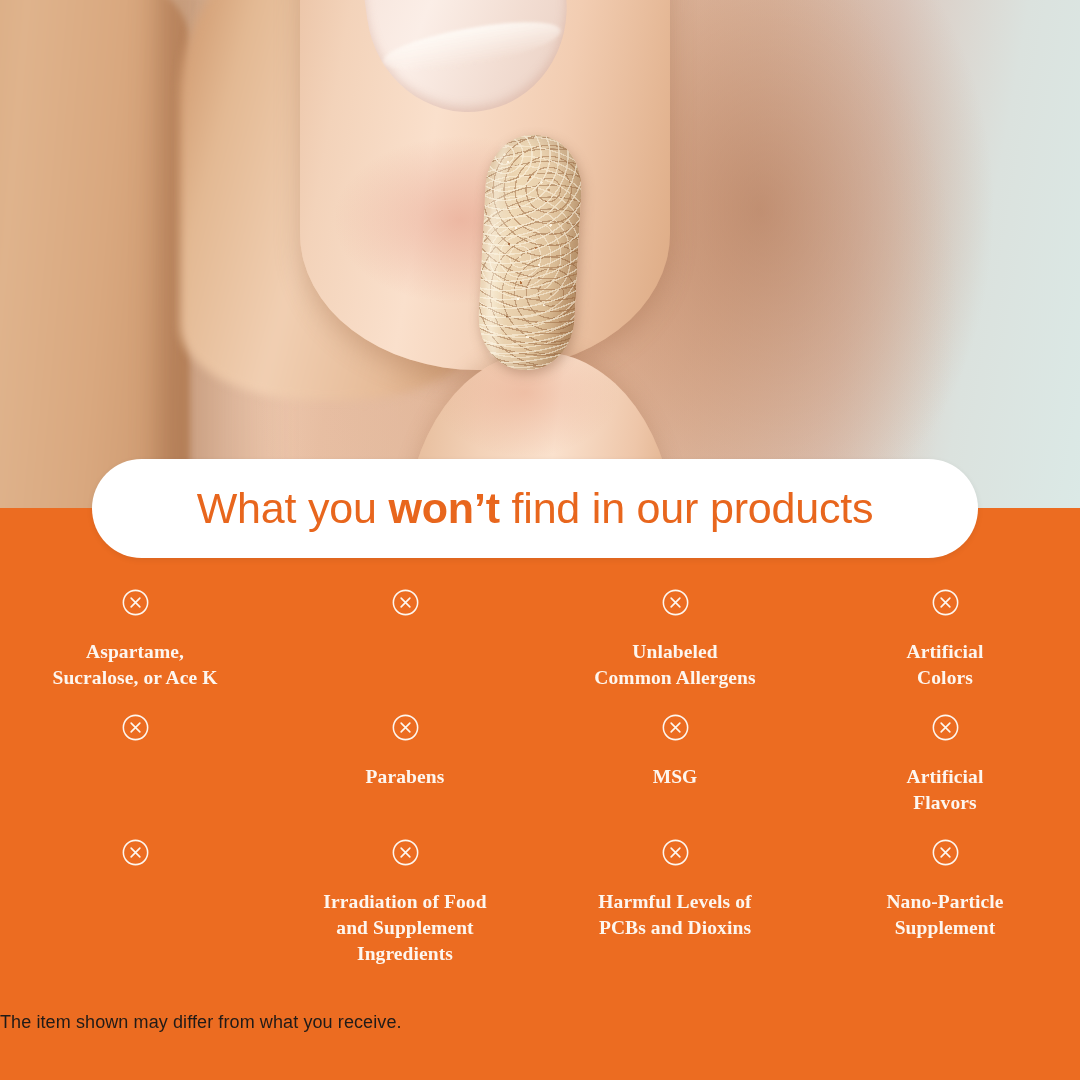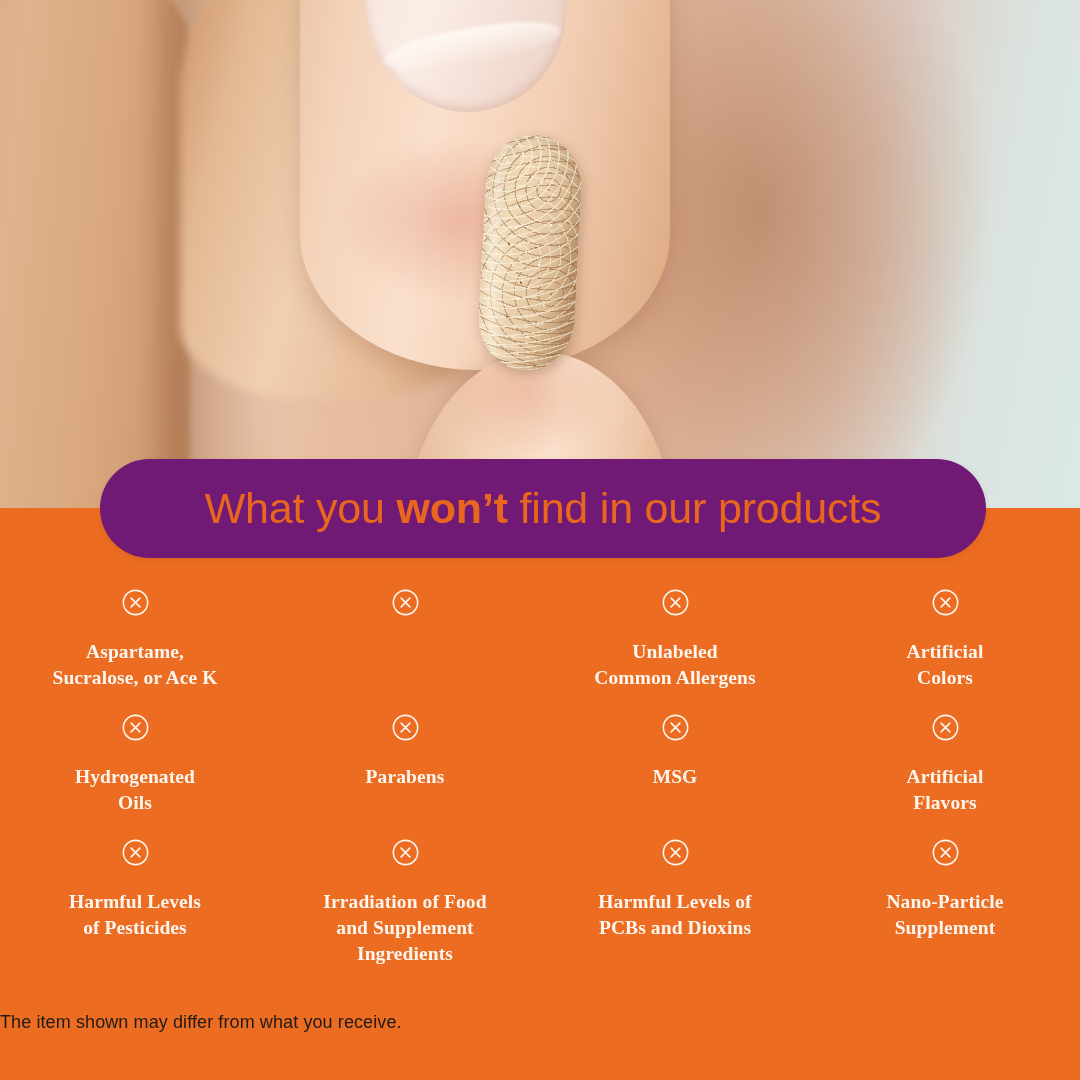--- a/index.html
+++ b/index.html
@@ -150,23 +150,23 @@
   .panel {
     position:absolute;
     left:0; top:508px;
     width:1080px; height:572px;
     background:#ec6c21;
   }
 
   
   .title-pill {
     position:absolute;
-    left:100px; top:459px;
+    left:92px; top:459px;
     width:886px; height:99px;
-    background:#701a75;
+    background:#ffffff;
     border-radius:52px;
     display:flex;
     align-items:center;
     justify-content:center;
     box-shadow:0 2px 6px rgba(0,0,0,0.07);
     z-index:5;
   }
   .title-text {
     font-size:43px;
     color:#e8661d;
@@ -272,22 +272,20 @@
         <path d="M11.2 11.2 L20.8 20.8 M20.8 11.2 L11.2 20.8" stroke="#fdf6ef" stroke-width="1.8" stroke-linecap="round"></path>
       </svg>
       <div class="cell-label">Artificial
 Colors</div>
     </div>
     <div class="cell r2">
       <svg class="x-icon" viewBox="0 0 32 32">
         <circle cx="16" cy="16" r="13.4" fill="none" stroke="#fdf6ef" stroke-width="1.7"></circle>
         <path d="M11.2 11.2 L20.8 20.8 M20.8 11.2 L11.2 20.8" stroke="#fdf6ef" stroke-width="1.8" stroke-linecap="round"></path>
       </svg>
-      <div class="cell-label">Hydrogenated
-Oils</div>
     </div>
     <div class="cell r2">
       <svg class="x-icon" viewBox="0 0 32 32">
         <circle cx="16" cy="16" r="13.4" fill="none" stroke="#fdf6ef" stroke-width="1.7"></circle>
         <path d="M11.2 11.2 L20.8 20.8 M20.8 11.2 L11.2 20.8" stroke="#fdf6ef" stroke-width="1.8" stroke-linecap="round"></path>
       </svg>
       <div class="cell-label">Parabens</div>
     </div>
     <div class="cell r2">
       <svg class="x-icon" viewBox="0 0 32 32">
@@ -302,22 +300,20 @@
         <path d="M11.2 11.2 L20.8 20.8 M20.8 11.2 L11.2 20.8" stroke="#fdf6ef" stroke-width="1.8" stroke-linecap="round"></path>
       </svg>
       <div class="cell-label">Artificial
 Flavors</div>
     </div>
     <div class="cell r3">
       <svg class="x-icon" viewBox="0 0 32 32">
         <circle cx="16" cy="16" r="13.4" fill="none" stroke="#fdf6ef" stroke-width="1.7"></circle>
         <path d="M11.2 11.2 L20.8 20.8 M20.8 11.2 L11.2 20.8" stroke="#fdf6ef" stroke-width="1.8" stroke-linecap="round"></path>
       </svg>
-      <div class="cell-label">Harmful Levels
-of Pesticides</div>
     </div>
     <div class="cell r3">
       <svg class="x-icon" viewBox="0 0 32 32">
         <circle cx="16" cy="16" r="13.4" fill="none" stroke="#fdf6ef" stroke-width="1.7"></circle>
         <path d="M11.2 11.2 L20.8 20.8 M20.8 11.2 L11.2 20.8" stroke="#fdf6ef" stroke-width="1.8" stroke-linecap="round"></path>
       </svg>
       <div class="cell-label">Irradiation of Food
 and Supplement
 Ingredients</div>
     </div>

